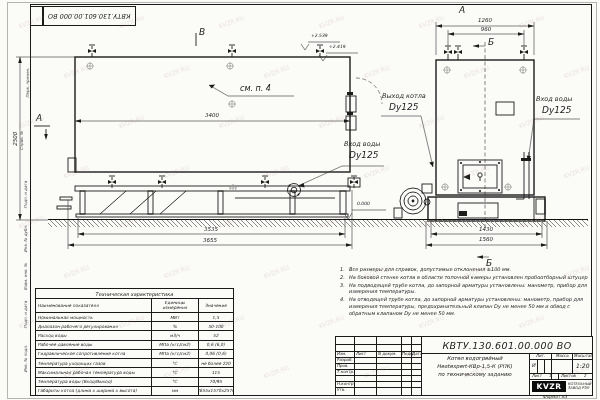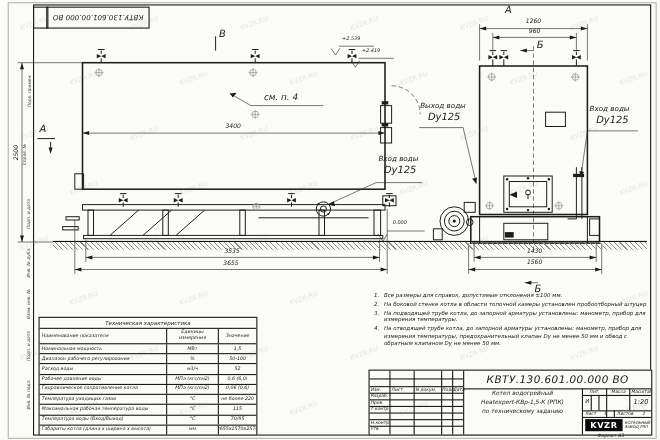--- a/index.html
+++ b/index.html
@@ -285,21 +285,21 @@
   <div class="t ctr" style="left:486px;top:27px;font-size:5.5px">960</div>
   <div class="t ctr" style="left:486px;top:227px;font-size:5.5px">1430</div>
   <div class="t ctr" style="left:486px;top:237px;font-size:5.5px">1560</div>
 
   <div class="t" style="left:311px;top:34px;font-size:4.5px">+2.539</div>
   <div class="t" style="left:329px;top:45px;font-size:4.5px">+2.419</div>
   <div class="t" style="left:357px;top:202px;font-size:4.5px">0.000</div>
 
   <div class="t" style="left:344px;top:141px;font-size:6.5px">Вход воды</div>
   <div class="t" style="left:349px;top:151px;font-size:9px">Dy125</div>
-  <div class="t" style="left:382px;top:93px;font-size:6.5px">Выход воды</div>
+  <div class="t" style="left:382px;top:93px;font-size:6.5px">Выход котла</div>
   <div class="t" style="left:389px;top:103px;font-size:9px">Dy125</div>
   <div class="t" style="left:536px;top:96px;font-size:6.5px">Вход воды</div>
   <div class="t" style="left:542px;top:106px;font-size:9px">Dy125</div>
 
   <div id="notes">
     <div class="note">
       <span class="n">1.</span>
       <span class="x">Все размеры для справок, допустимые отклонения ±100 мм.</span>
     </div>
     <div class="note">

